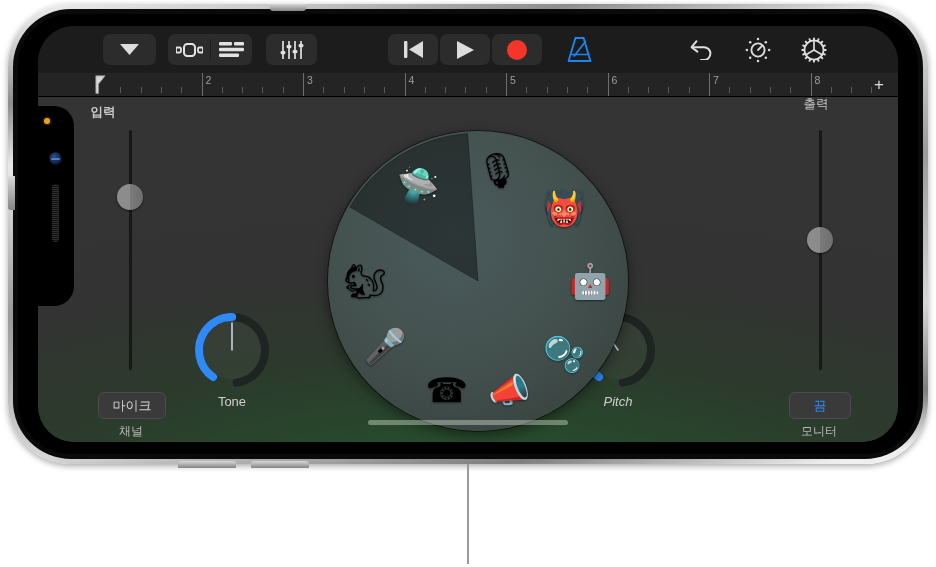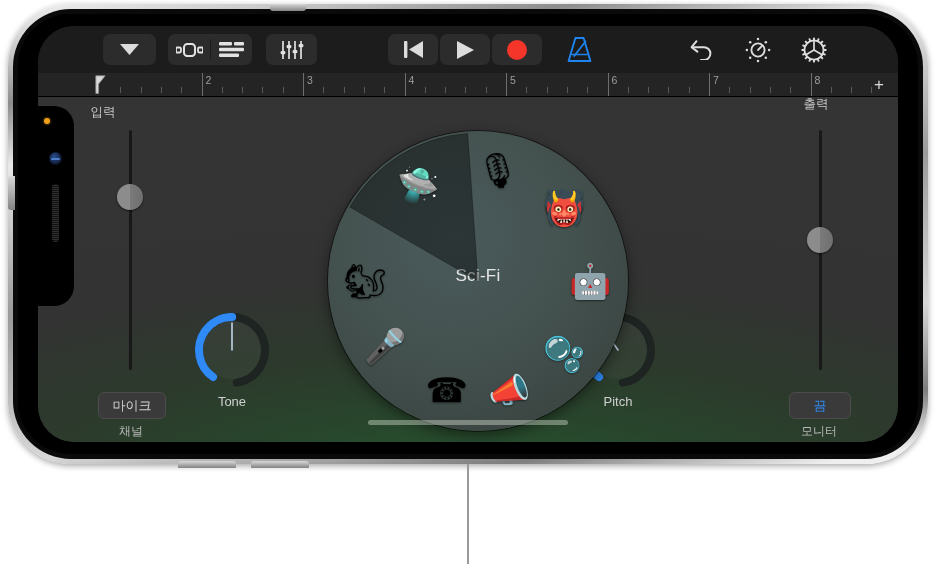--- a/index.html
+++ b/index.html
@@ -120,21 +120,21 @@
 
     <div class="btn-side" id="btn-power"></div>
     <div class="btn-side" id="btn-vol-a"></div>
     <div class="btn-side" id="btn-vol-b"></div>
     <div class="btn-side" id="btn-silent"></div>
 
     <div id="screen">
 
       <div id="main">
 
-        <div class="col-label" style="left:5px;top:8px;">입력</div>
+        <div class="col-label" style="left:5px;top:8px;font-weight:bold;">입력</div>
         <div class="slider-track" id="in-track" style="left:91px;top:34px;height:240px;"></div>
         <div class="slider-knob" id="in-knob" style="left: 79px; top: 88.2px;"></div>
 
         <div class="pill" style="left:60px;top:296px;width:66px;">마이크</div>
         <div class="sub-label" style="left:33px;top:327px;">채널</div>
 
         <div class="col-label" style="left:718px;top:0;">출력</div>
         <div class="slider-track" style="left:781px;top:34px;height:240px;"></div>
         <div class="slider-knob" style="left: 769px; top: 131.4px;"></div>
         <div class="pill" style="left:751px;top:296px;width:60px;color:#2f8af5;">끔</div>
@@ -143,21 +143,21 @@
         <div class="knob-wrap" id="knob-tone" style="left:152px;top:212px;">
           <svg width="84" height="84" viewBox="0 0 84 84">
             <circle cx="42" cy="42" r="33" fill="none" stroke="#1e2421" stroke-width="8" stroke-linecap="round" stroke-dasharray="182 100" transform="rotate(125 42 42)"></circle>
             <circle id="tone-arc" cx="42" cy="42" r="33" fill="none" stroke="#2f8af5" stroke-width="8" stroke-linecap="round" stroke-dasharray="83.51 400" transform="rotate(125 42 42)"></circle>
             <circle cx="42" cy="42" r="29" fill="rgba(255,255,255,.035)"></circle>
             <line id="tone-ptr" x1="42" y1="42" x2="42.00" y2="15.00" stroke="#c2d4e6" stroke-width="1.6" stroke-linecap="round"></line>
           </svg>
           <div class="knob-label">Tone</div>
         </div>
 
-        <div class="knob-wrap" id="knob-pitch" style="left:538px;top:212px;">
+        <div class="knob-wrap" id="knob-pitch" style="left:538px;top:212px;font-style:italic;">
           <svg width="84" height="84" viewBox="0 0 84 84">
             <circle cx="42" cy="42" r="33" fill="none" stroke="#1e2421" stroke-width="8" stroke-linecap="round" stroke-dasharray="182 100" transform="rotate(125 42 42)"></circle>
             <circle id="pitch-arc" cx="42" cy="42" r="33" fill="none" stroke="#2f8af5" stroke-width="8" stroke-linecap="round" stroke-dasharray="63.47 400" transform="rotate(125 42 42)"></circle>
             <circle cx="42" cy="42" r="29" fill="rgba(255,255,255,.035)"></circle>
             <line id="pitch-ptr" x1="42" y1="42" x2="26.59" y2="19.83" stroke="#c2d4e6" stroke-width="1.6" stroke-linecap="round"></line>
           </svg>
           <div class="knob-label">Pitch</div>
         </div>
 
         <div id="wheel-wrap">
@@ -169,21 +169,20 @@
               <div class="wheel-icon" style="left: 66.1191px; top: 30.1706px;">🛸</div>
               <div class="wheel-icon" style="left: 145.622px; top: 14.7167px;">🎙</div>
               <div class="wheel-icon" style="left: 212.563px; top: 53.365px;">👹</div>
               <div class="wheel-icon" style="left: 239px; top: 126px;">🤖</div>
               <div class="wheel-icon" style="left: 212.563px; top: 198.635px;">🫧</div>
               <div class="wheel-icon" style="left: 157.147px; top: 234.623px;">📣</div>
               <div class="wheel-icon" style="left: 94.853px; top: 234.623px;">☎</div>
               <div class="wheel-icon" style="left: 33.4358px; top: 190.814px;">🎤</div>
               <div class="wheel-icon" style="left: 13px; top: 126px;">🐿</div>
             </div>
-          <div id="wheel-label">Sci-Fi</div>
         </div>
 
         <div id="home-ind"></div>
       </div>
 
       <div id="toolbar">
 
         <div class="tb" id="tb-menu">
           <svg width="19" height="11" viewBox="0 0 19 11">
             <path d="M0 0 L19 0 L9.5 11 Z" fill="#dcdcdc"></path>

